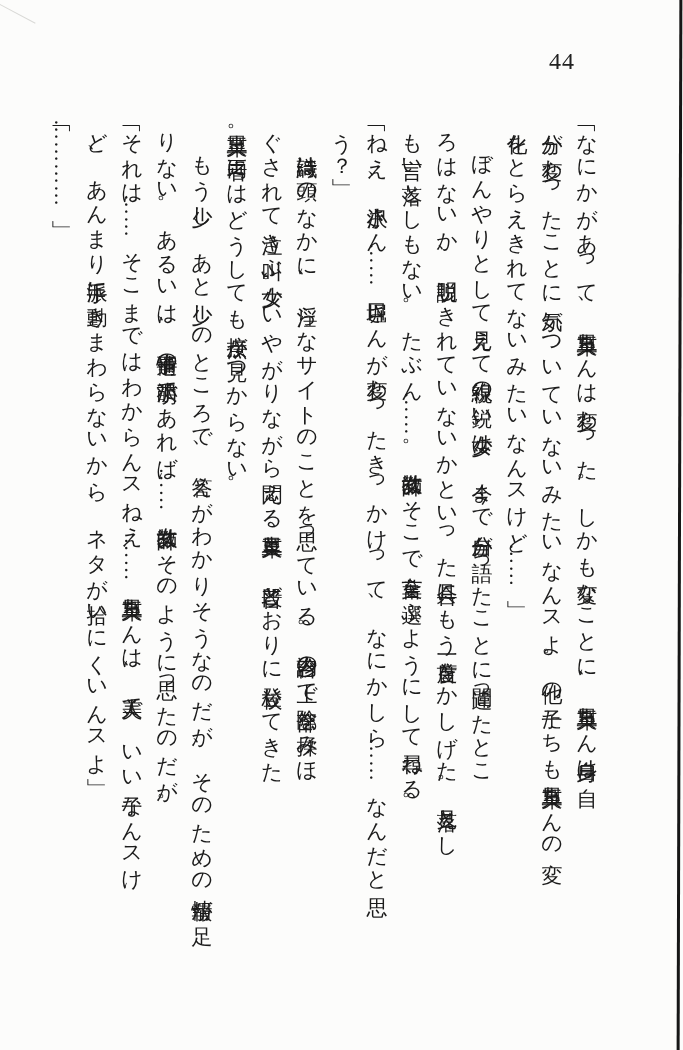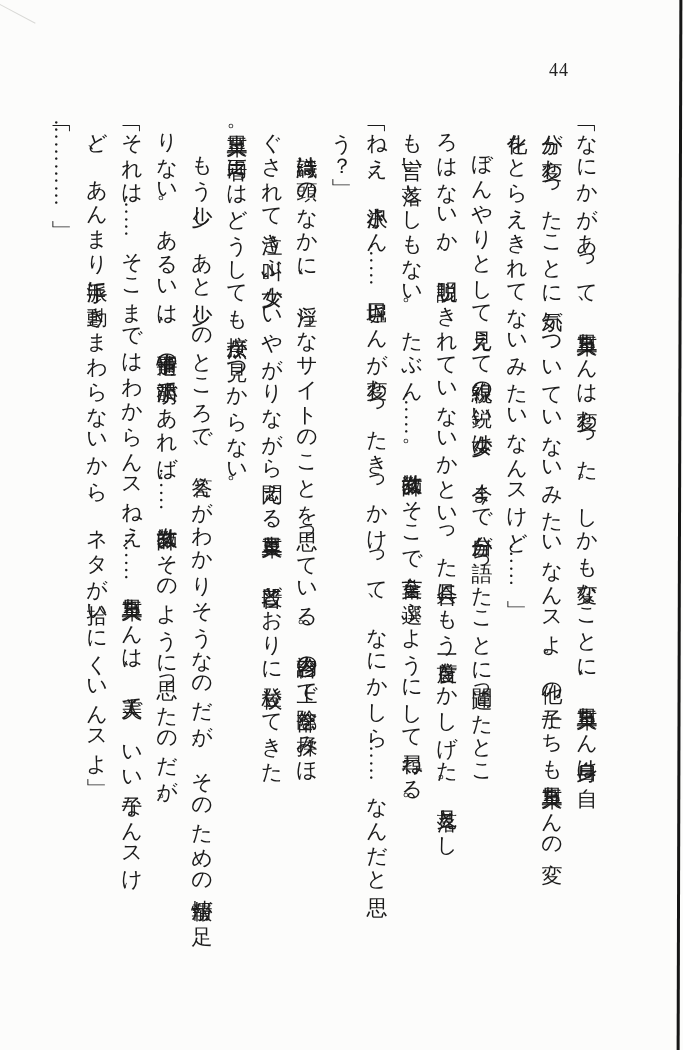--- a/index.html
+++ b/index.html
@@ -13,23 +13,23 @@
     position: relative;
     overflow: hidden;
     font-family: "Liberation Serif", "DejaVu Serif", serif;
   }
   .page {
     position: absolute;
     inset: 0;
   }
   .page-number {
     position: absolute;
-    top: 60px;
+    top: 48px;
     left: 549px;
-    font-size: 18px;
+    font-size: 24px;
     letter-spacing: 1px;
     color: #222;
     font-style: normal;
   }
   .text-block {
     position: absolute;
     top: 118px;
     left: 43px;
     width: 561px;
     height: 842px;

